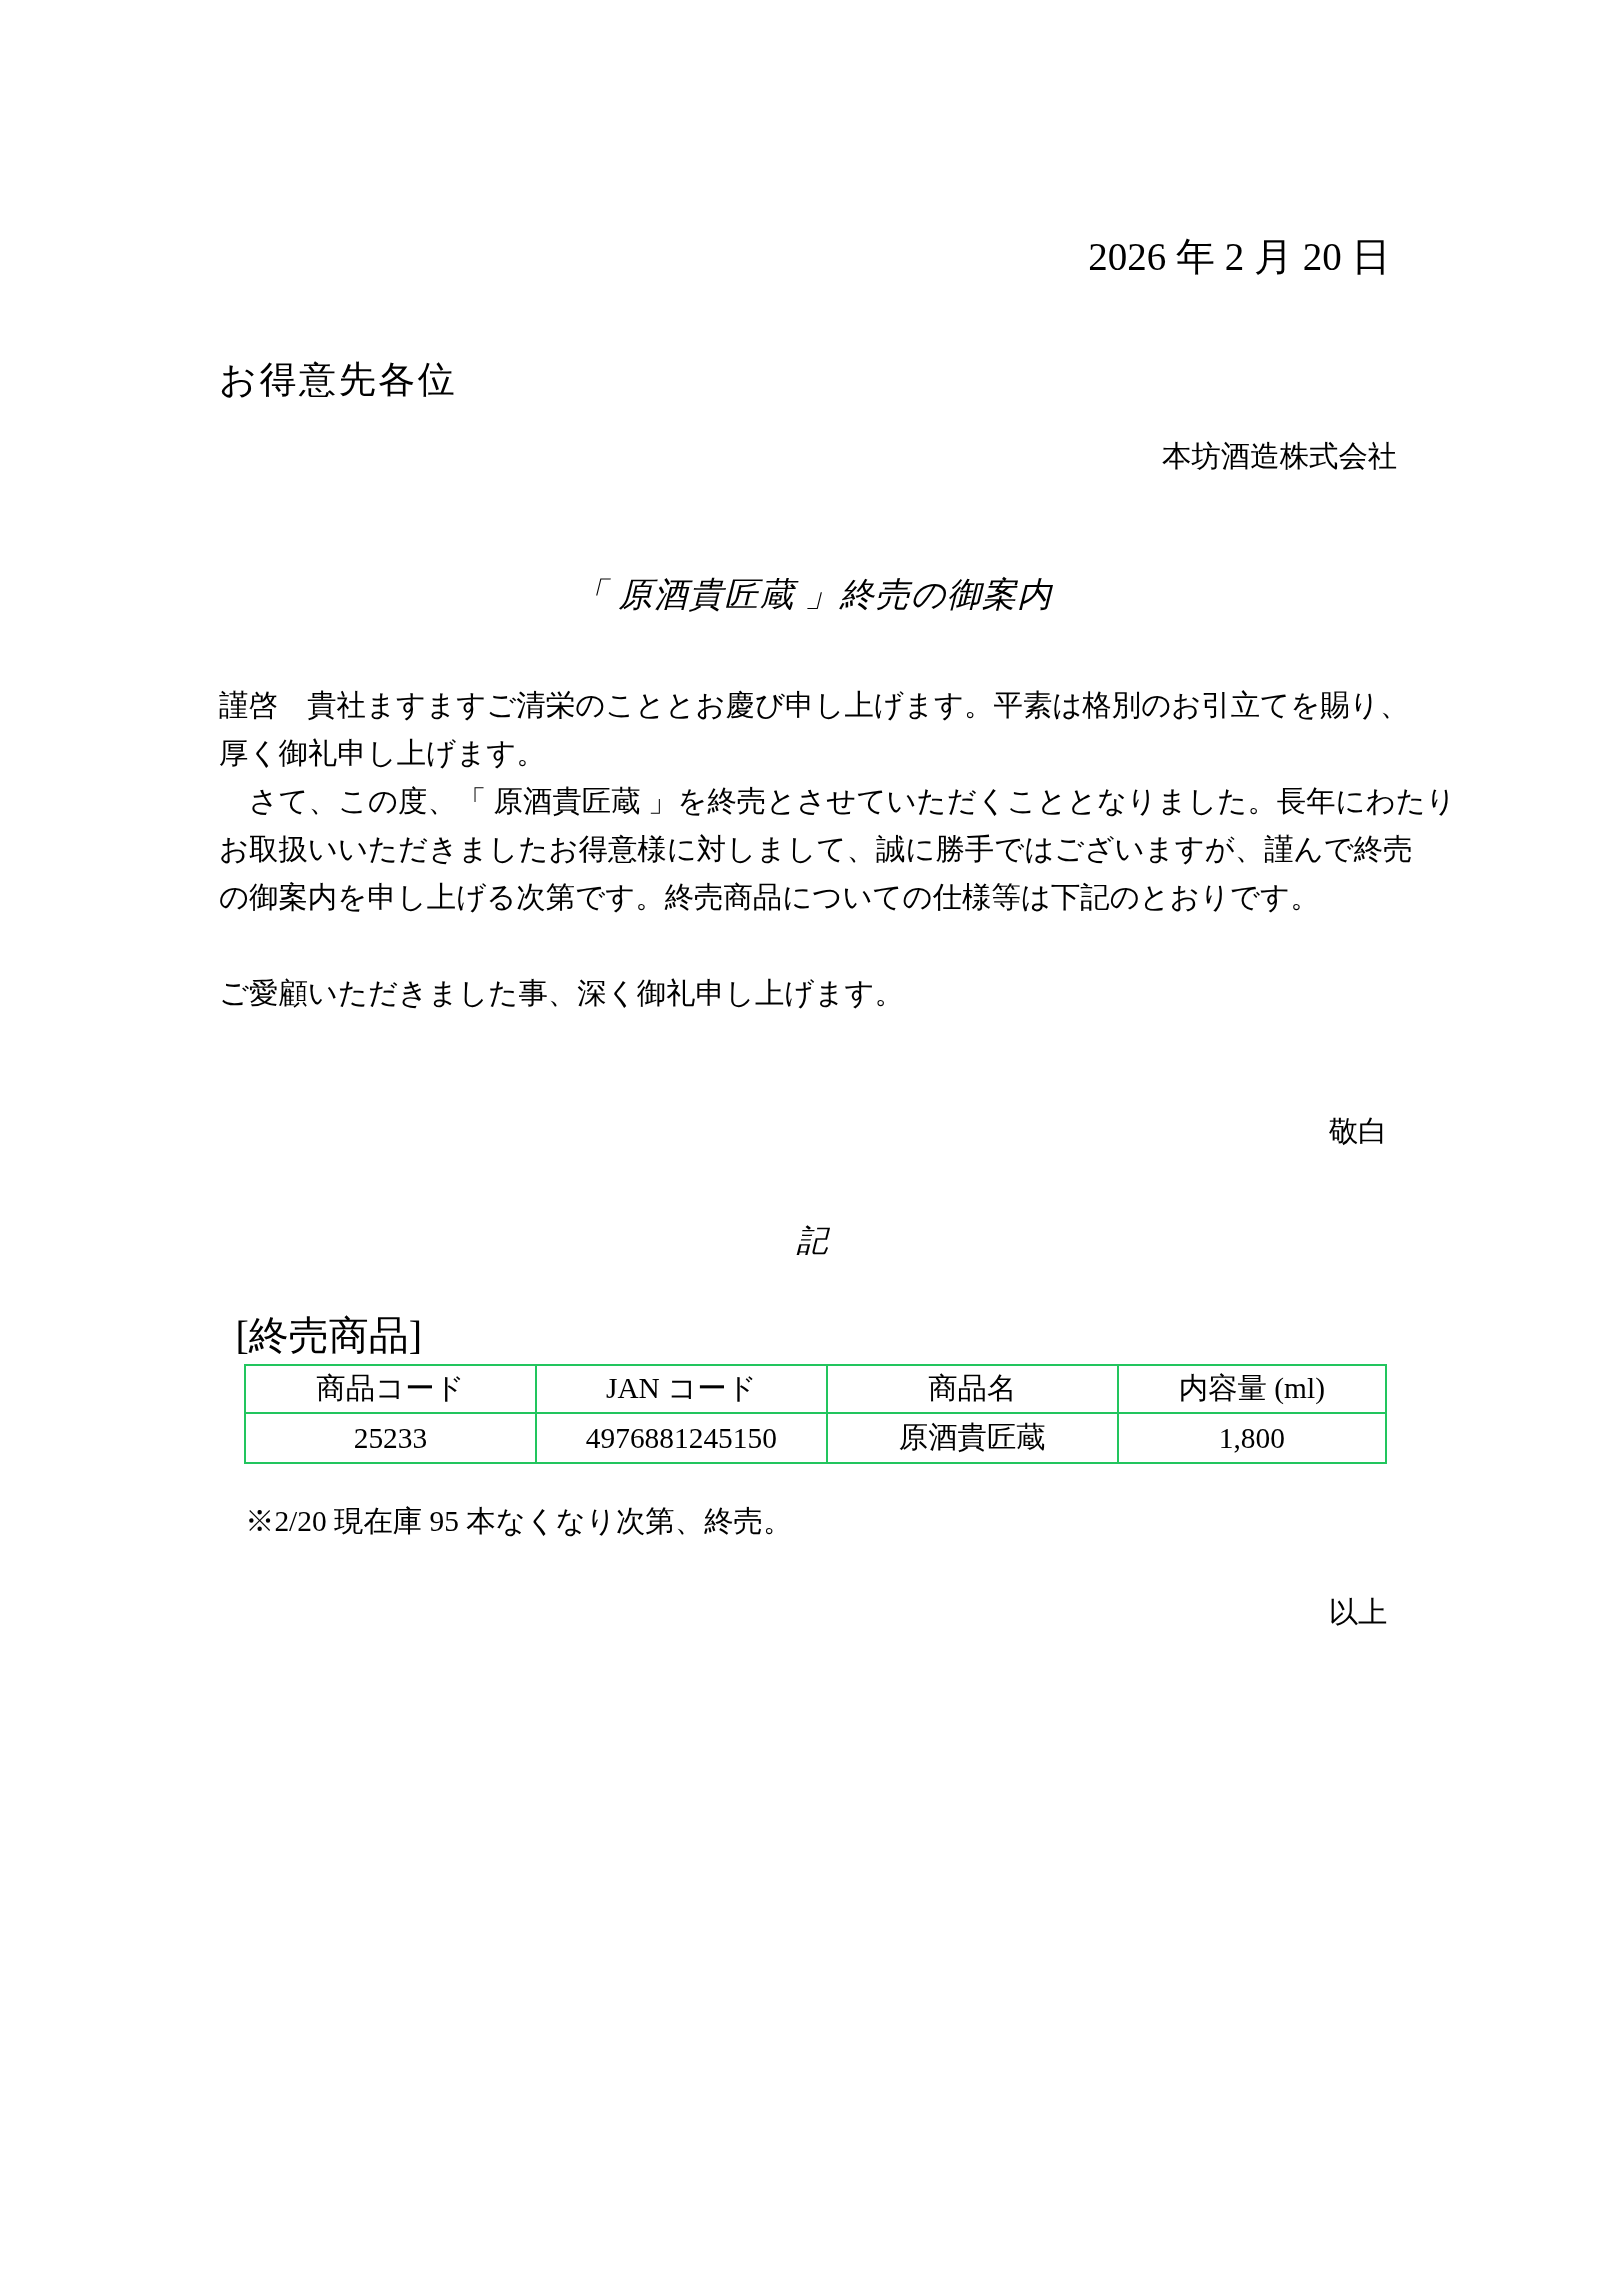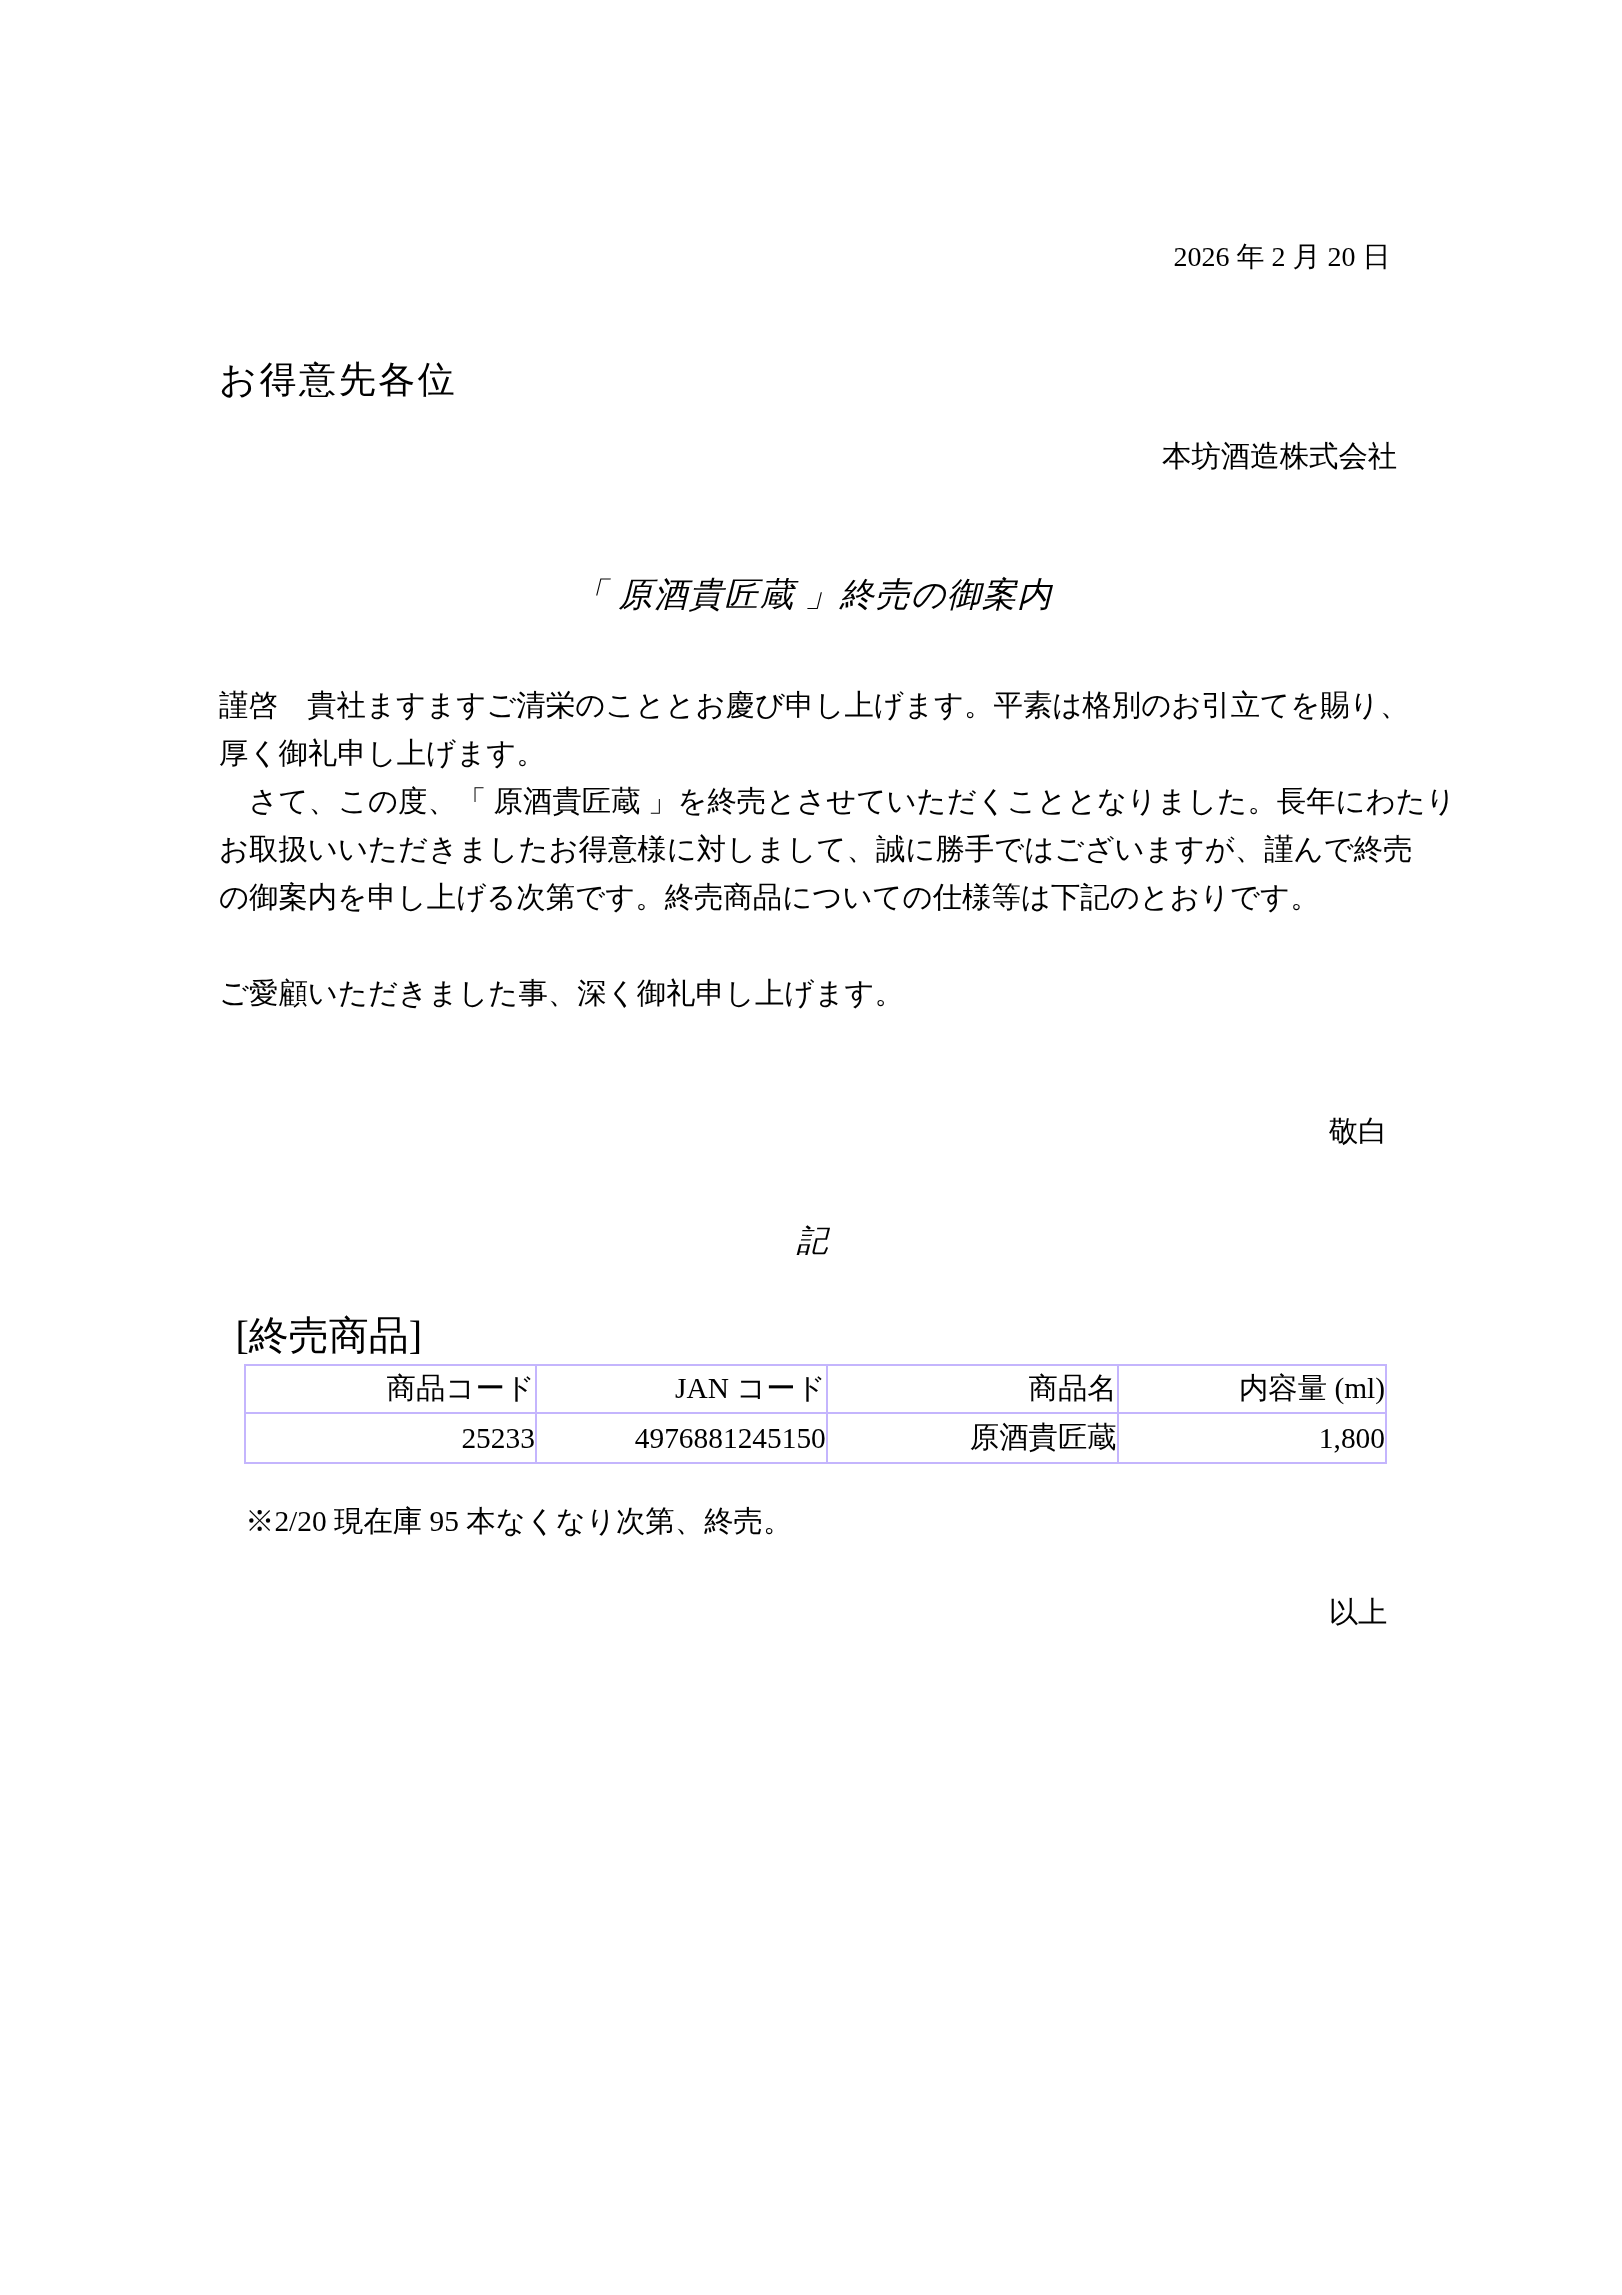--- a/index.html
+++ b/index.html
@@ -14,21 +14,21 @@
     background: #ffffff;
     color: #000000;
     font-family: "Liberation Serif", "DejaVu Serif", serif;
     overflow: hidden;
   }
   .abs { position: absolute; left: 219px; width: 1188px; }
   .t-right  { text-align: right; }
   .t-center { text-align: center; font-style: italic; }
   .t-left   { text-align: left; }
 
-  .date-line   { top: 237px;  font-size: 28px; line-height: 39px; padding-right: 16.4px; box-sizing: border-box; }
+  .date-line   { top: 237px;  font-size: 39px; line-height: 39px; padding-right: 16.4px; box-sizing: border-box; }
   .recipient   { top: 357px;  font-size: 37px; line-height: 46px; letter-spacing: 2.6px; }
   .sender      { top: 437px;  font-size: 29.4px; line-height: 38px; padding-right: 9.8px; box-sizing: border-box; }
   .doc-title   { top: 573px;  font-size: 34px; line-height: 43px; letter-spacing: 1.3px; }
 
   .body-block  { top: 681px; }
   .body-line   { height: 48px; line-height: 48px; font-size: 29.4px; white-space: nowrap; }
   .spacer-line { height: 48px; }
 
   .closing     { top: 1108px; font-size: 29.4px; line-height: 46px; padding-right: 19.6px; box-sizing: border-box; }
   .marker      { top: 1217px; font-size: 31px; line-height: 47px; letter-spacing: 1.3px; }
@@ -37,22 +37,22 @@
   .spec-table {
     position: absolute;
     left: 244px;
     top: 1364px;
     width: 1143px;
     border-collapse: collapse;
     table-layout: fixed;
     font-size: 29.4px;
   }
   .spec-table th, .spec-table td {
-    border: 2px solid #c4b5fd;
-    text-align: right;
+    border: 2px solid #22c55e;
+    text-align: center;
     vertical-align: middle;
     font-weight: normal;
     padding: 0;
     overflow: hidden;
   }
   .spec-table th { height: 46px; }
   .spec-table td { height: 48px; }
   .col-1 { width: 25.5%; }
   .col-2 { width: 25.5%; }
   .col-3 { width: 25.5%; }

